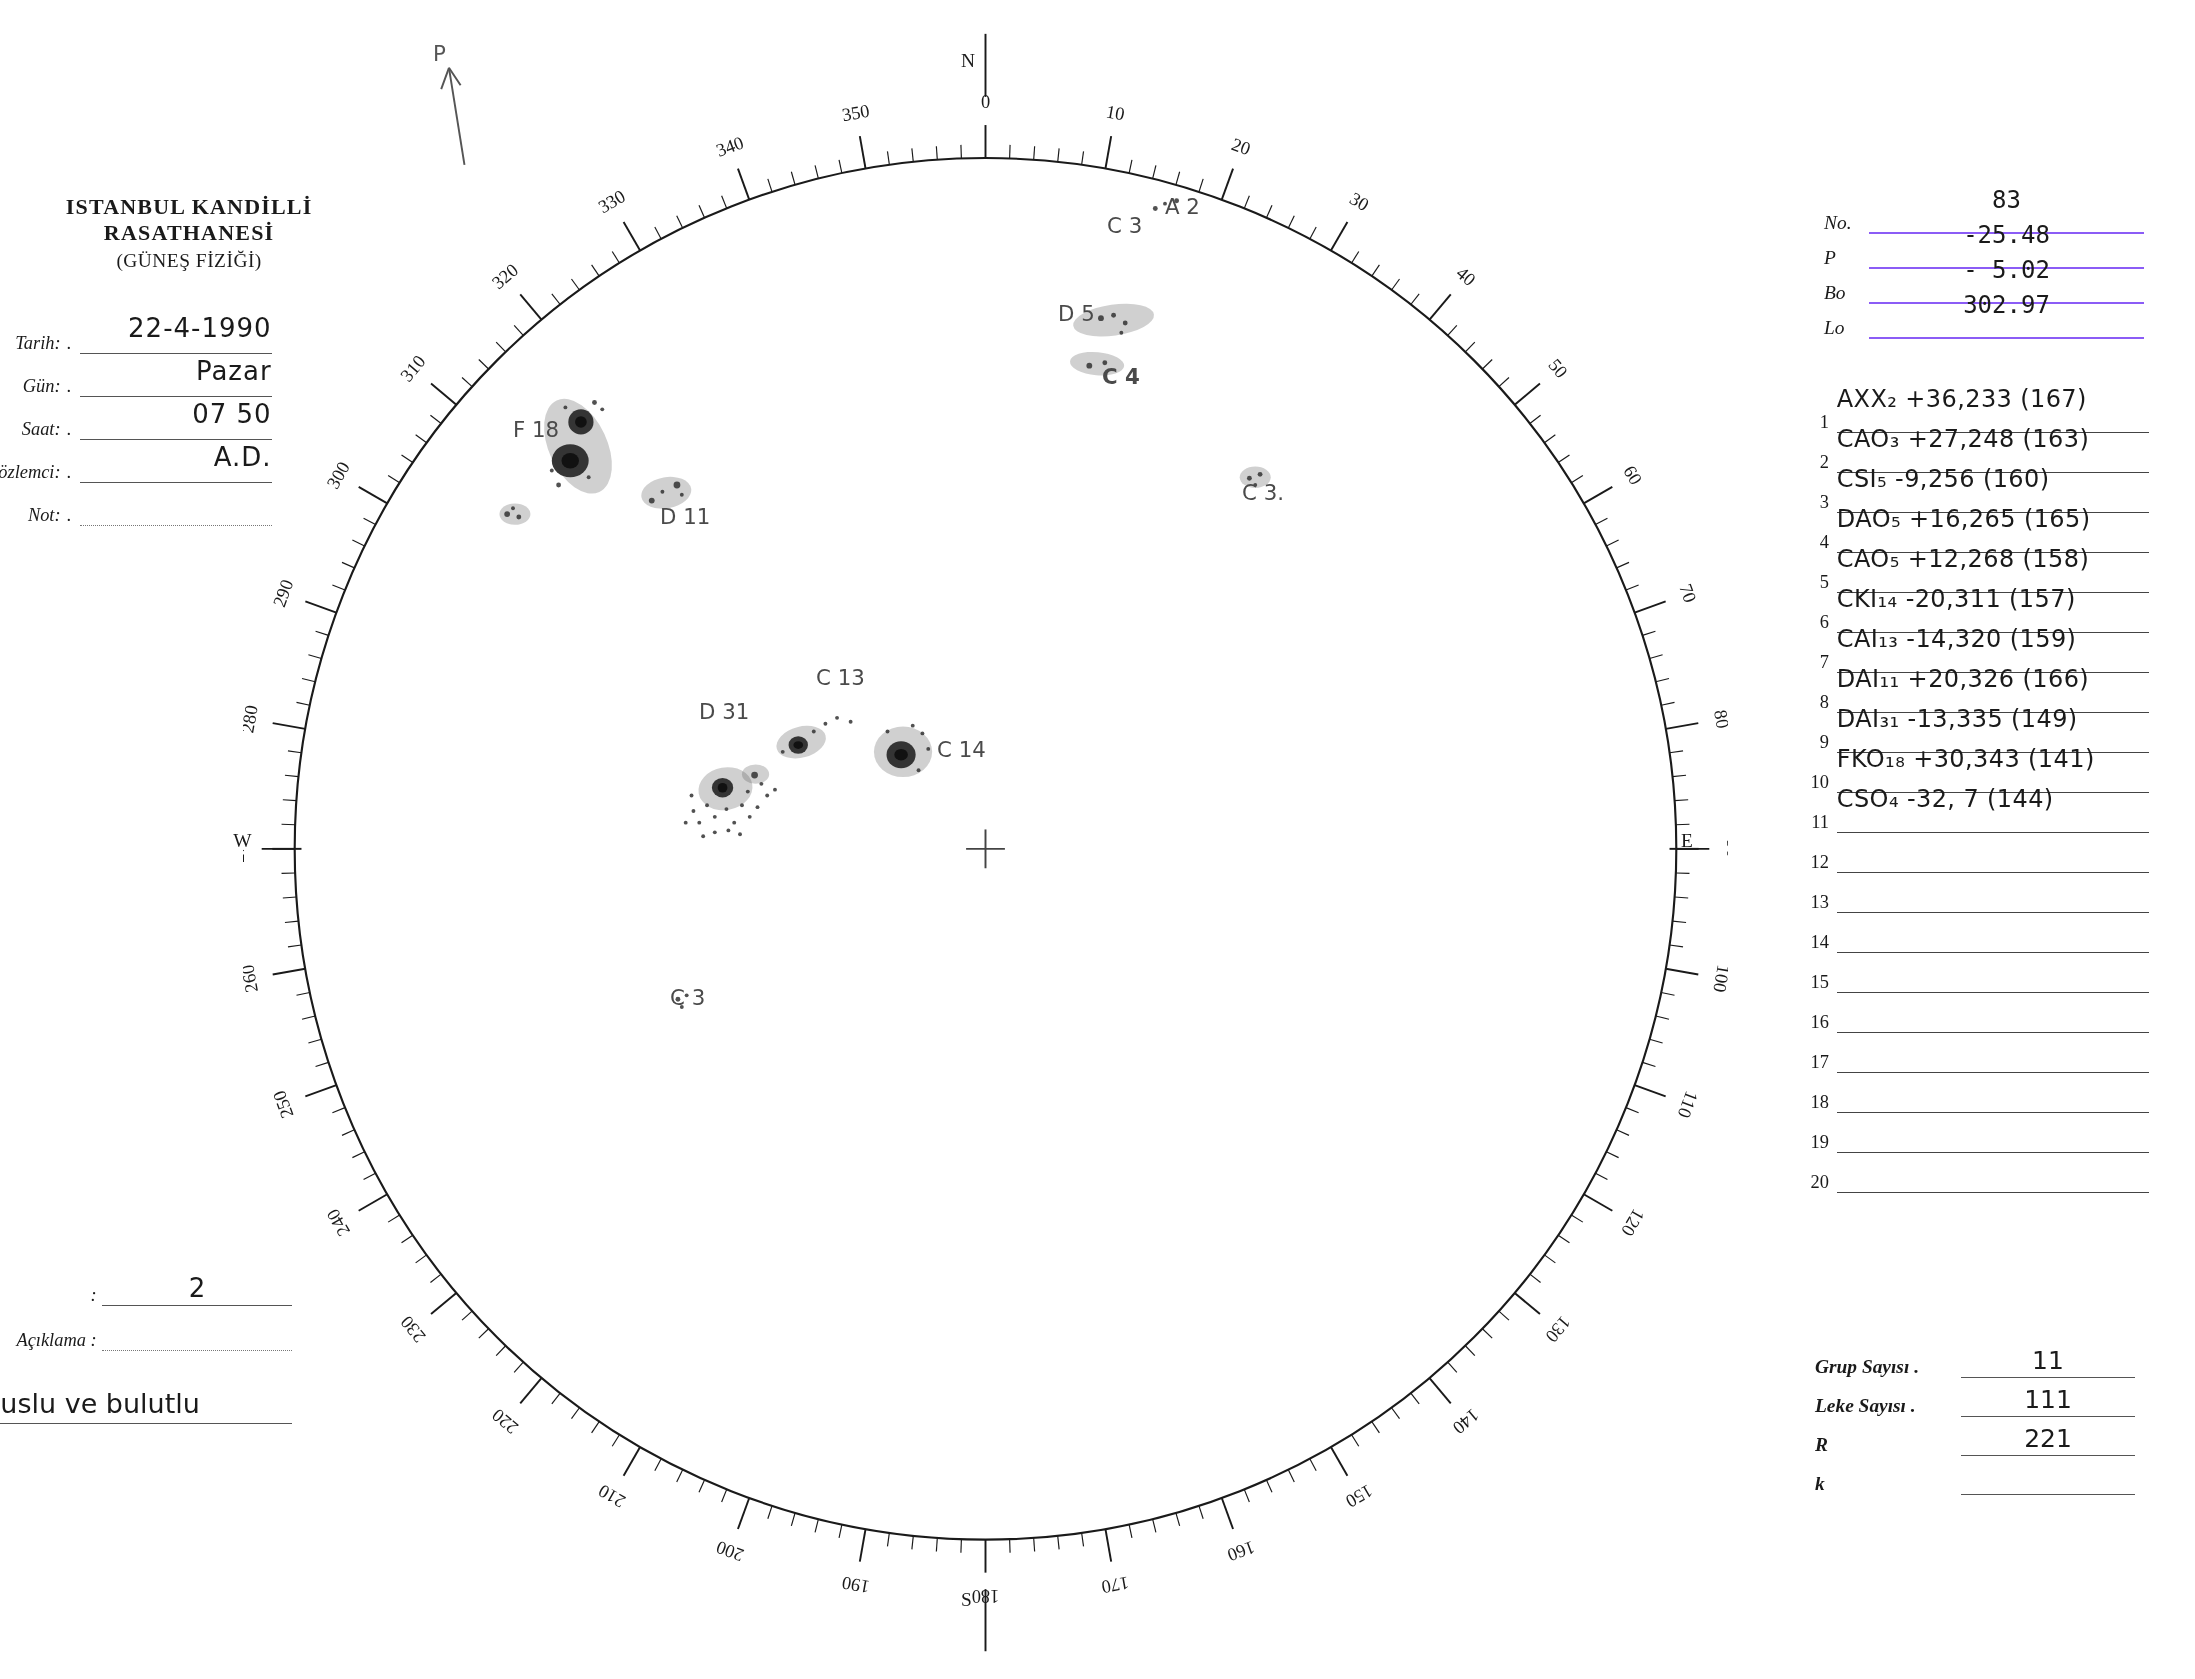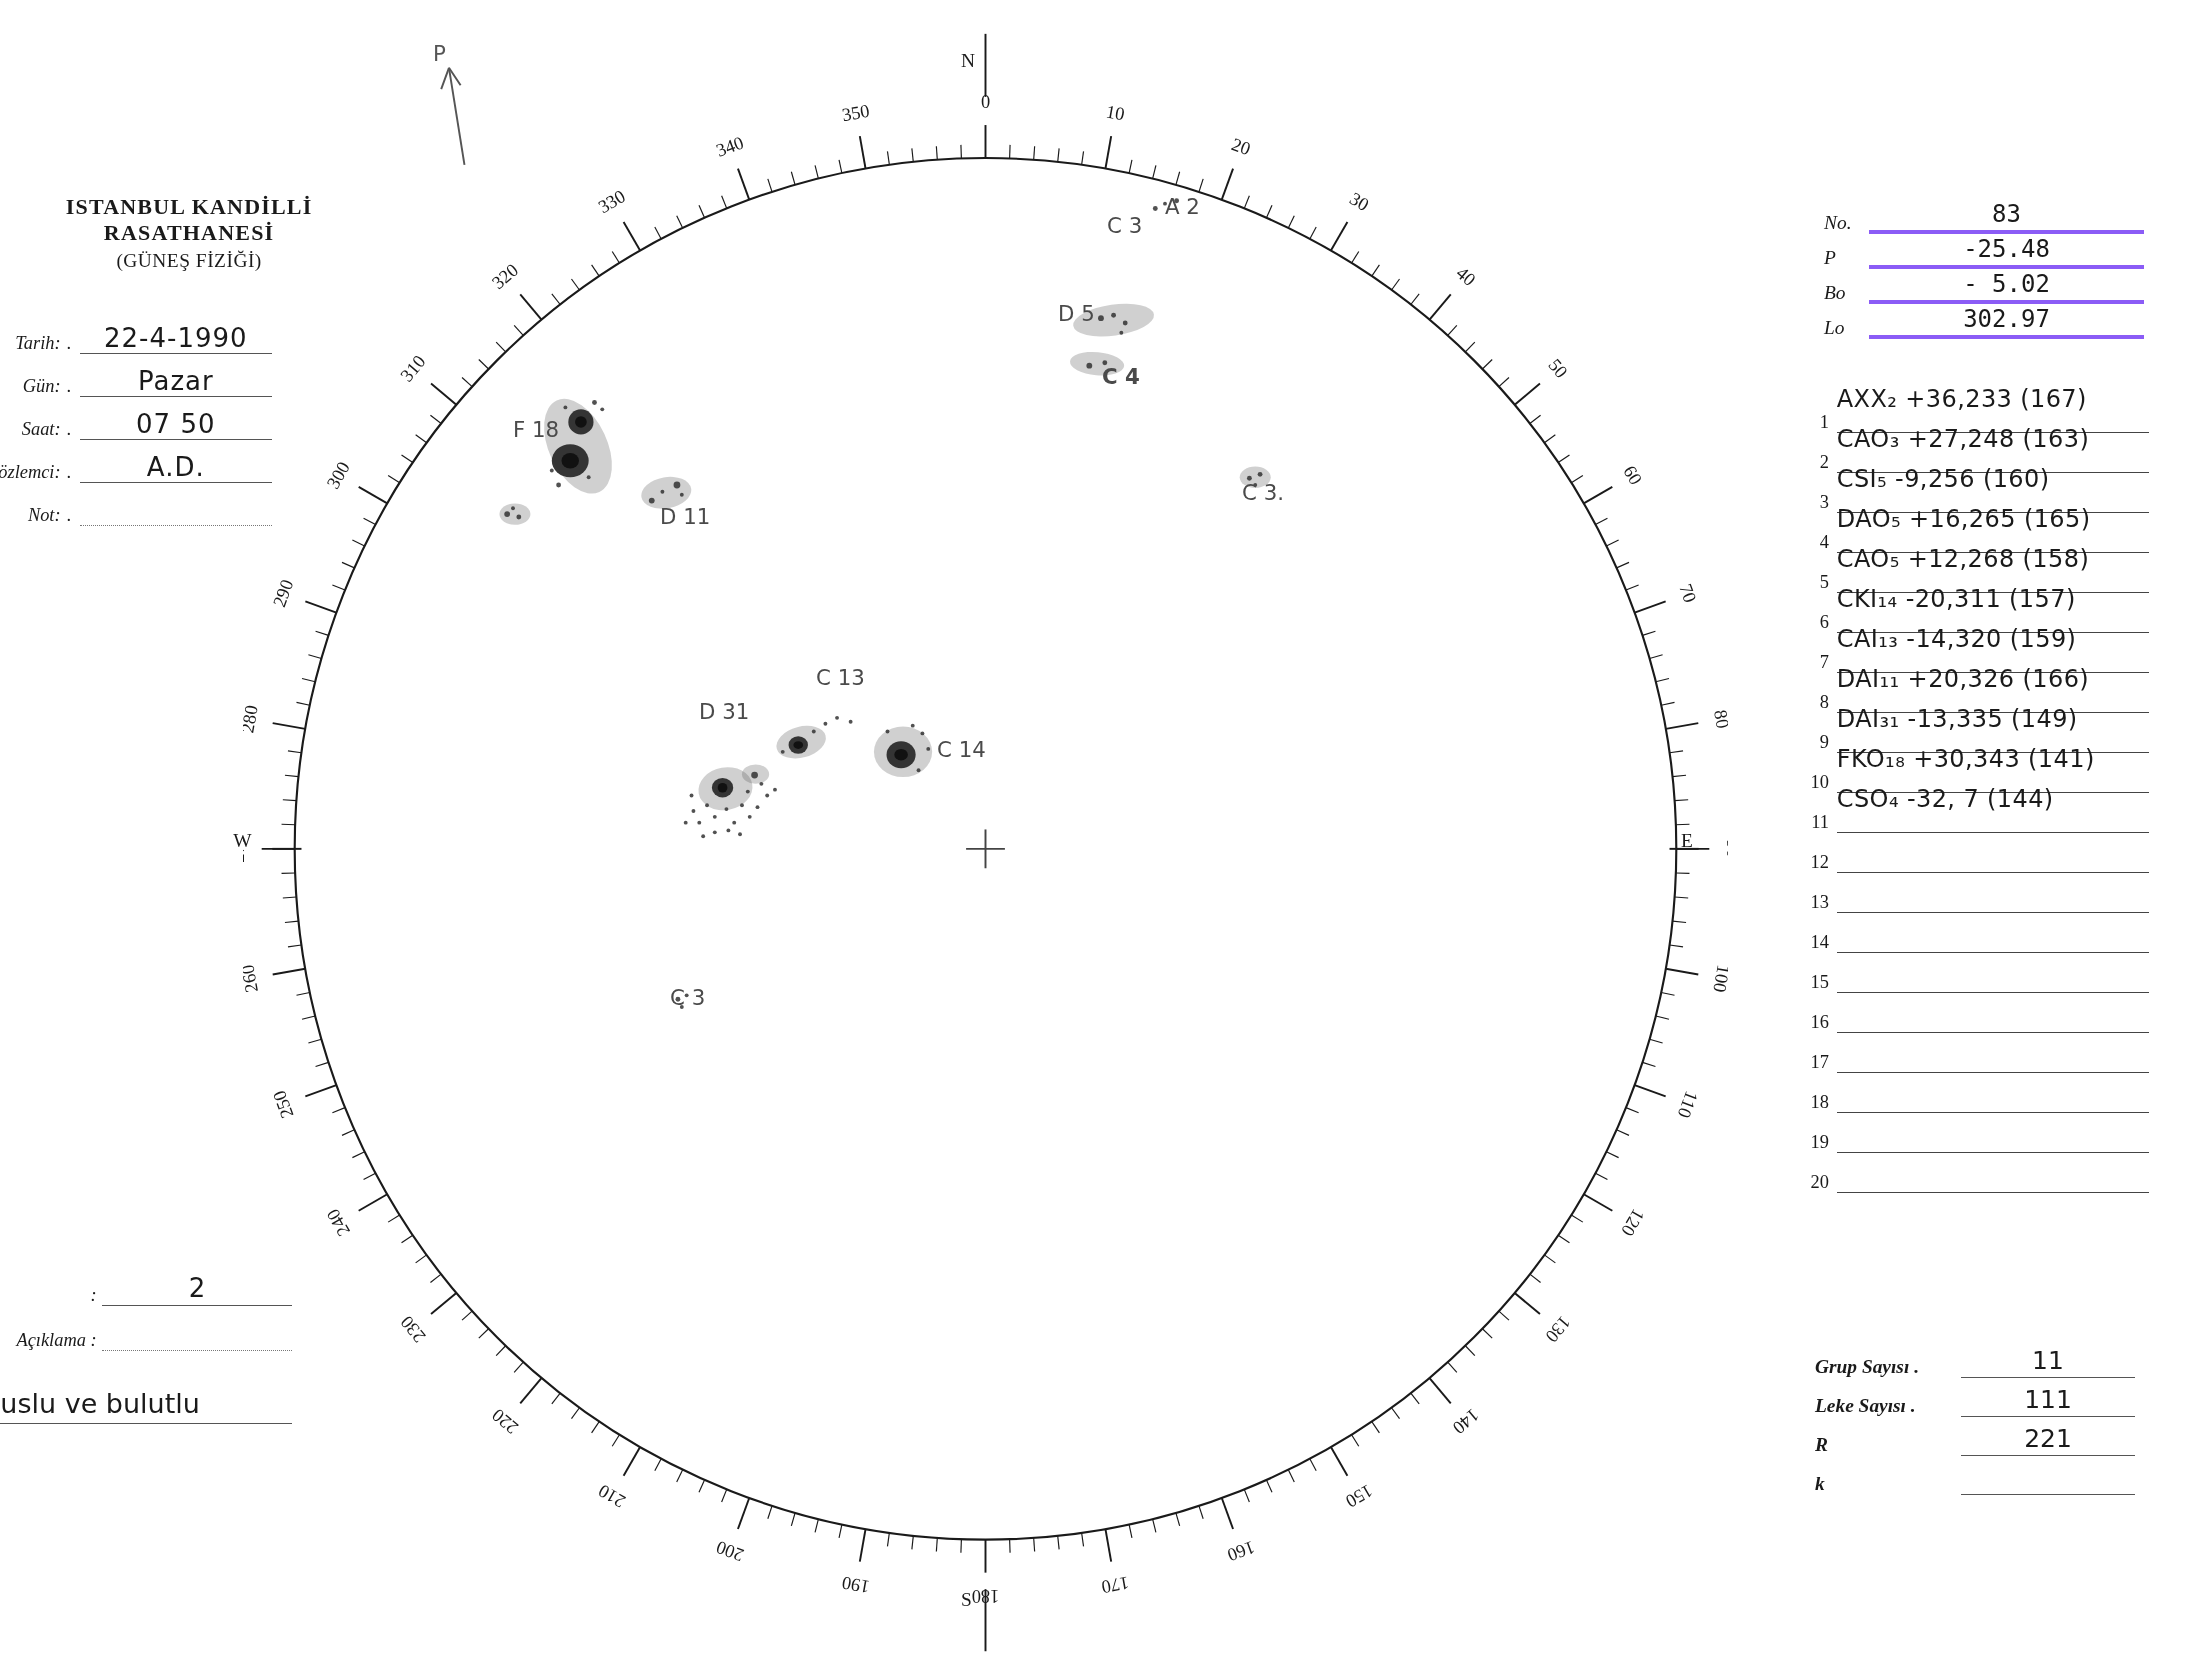--- a/index.html
+++ b/index.html
@@ -10,42 +10,42 @@
   .obs-header{position:absolute;left:-19.4px;top:194px;width:417px;}
   .obs-title{font-family:"Liberation Serif",serif;font-size:22px;letter-spacing:1.2px;
              font-weight:600;text-align:center;}
   .obs-sub{font-size:19.4px;text-align:center;margin-top:3.9px;letter-spacing:0.5px;}
 
   .field-list{position:absolute;left:-19.4px;top:311px;width:291px;}
   .field-row{display:flex;align-items:flex-end;height:43px;}
   .field-label{font-size:18.4px;font-style:italic;width:80px;text-align:right;
                padding-right:5.8px;white-space:nowrap;}
   .dots{flex:0 0 13.6px;font-size:18.4px;}
-  .field-val{flex:1;border-bottom:1px solid #555;text-align:center;
+  .field-val{flex:1;border-bottom:1px solid #555;text-align:right;
              font-family:"DejaVu Sans",sans-serif;font-size:24px;
-             padding-bottom:0;letter-spacing:1px;}
+             padding-bottom:10px;letter-spacing:1px;}
   .field-val.hand{font-size:26px;}
   .field-val.empty{min-height:25px;}
 
   
   .bl-block{position:absolute;left:-19.4px;top:1261px;width:311px;}
   .bl-row{display:flex;align-items:flex-end;height:45px;}
   .bl-label{font-size:18.4px;font-style:italic;width:116px;text-align:right;padding-right:5.8px;}
   .bl-val{flex:1;border-bottom:1px solid #555;text-align:center;font-size:26px;
           font-family:"DejaVu Sans",sans-serif;padding-bottom:1.9px;}
   .bl-note{position:absolute;left:-19.4px;top:1388px;width:311px;border-bottom:1px solid #555;}
   .bl-note span{font-size:27px;font-family:"DejaVu Sans",sans-serif;display:block;
                 padding-left:3.9px;padding-bottom:3.9px;}
 
   
   .param-block{position:absolute;left:1824px;top:199px;width:320px;}
   .param-row{display:flex;align-items:flex-end;height:35px;}
   .param-key{font-size:19.4px;font-style:italic;width:45px;}
-  .param-val{flex:1;border-bottom:4px solid #8b5cf6;text-align:center;
-             font-family:"DejaVu Sans Mono",monospace;font-size:24px;padding-bottom:2px;}
+  .param-val{flex:1;border-bottom:2px solid #8b5cf6;text-align:center;
+             font-family:"DejaVu Sans Mono",monospace;font-size:24px;padding-bottom:18px;}
 
   
   .group-list{position:absolute;left:1800px;top:393px;width:349px;}
   .group-row{display:flex;align-items:flex-end;height:40px;}
   .grp-idx{width:29px;font-size:18.4px;text-align:right;padding-right:7.8px;}
   .grp-txt{flex:1;border-bottom:1px solid #444;font-family:"DejaVu Sans",sans-serif;
            font-size:24px;letter-spacing:0.4px;padding-bottom:19px;white-space:nowrap;}
 
   
   .summary{position:absolute;left:1815px;top:1315px;width:320px;margin-top:24px;}

